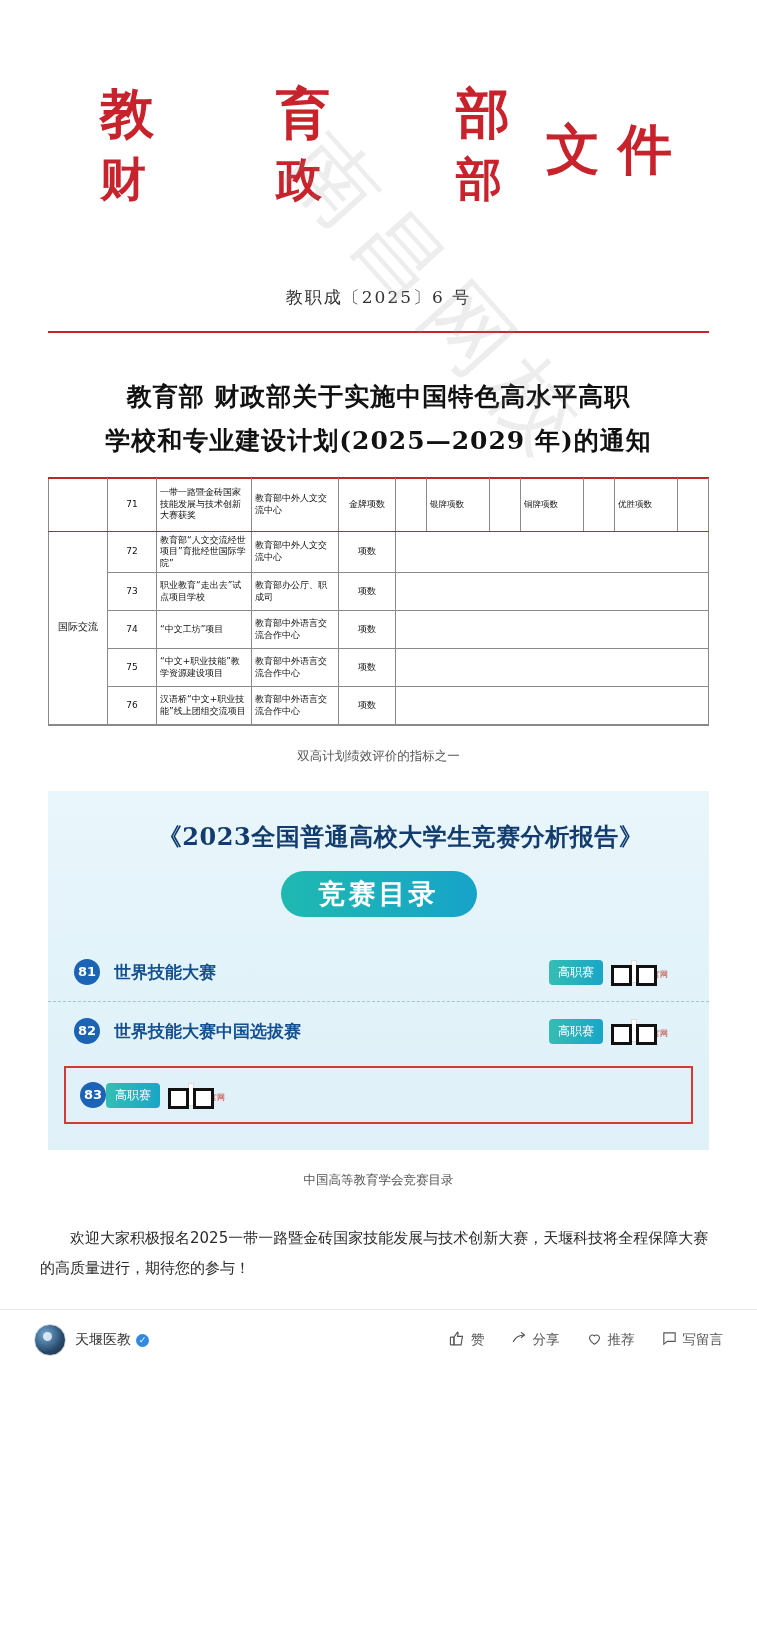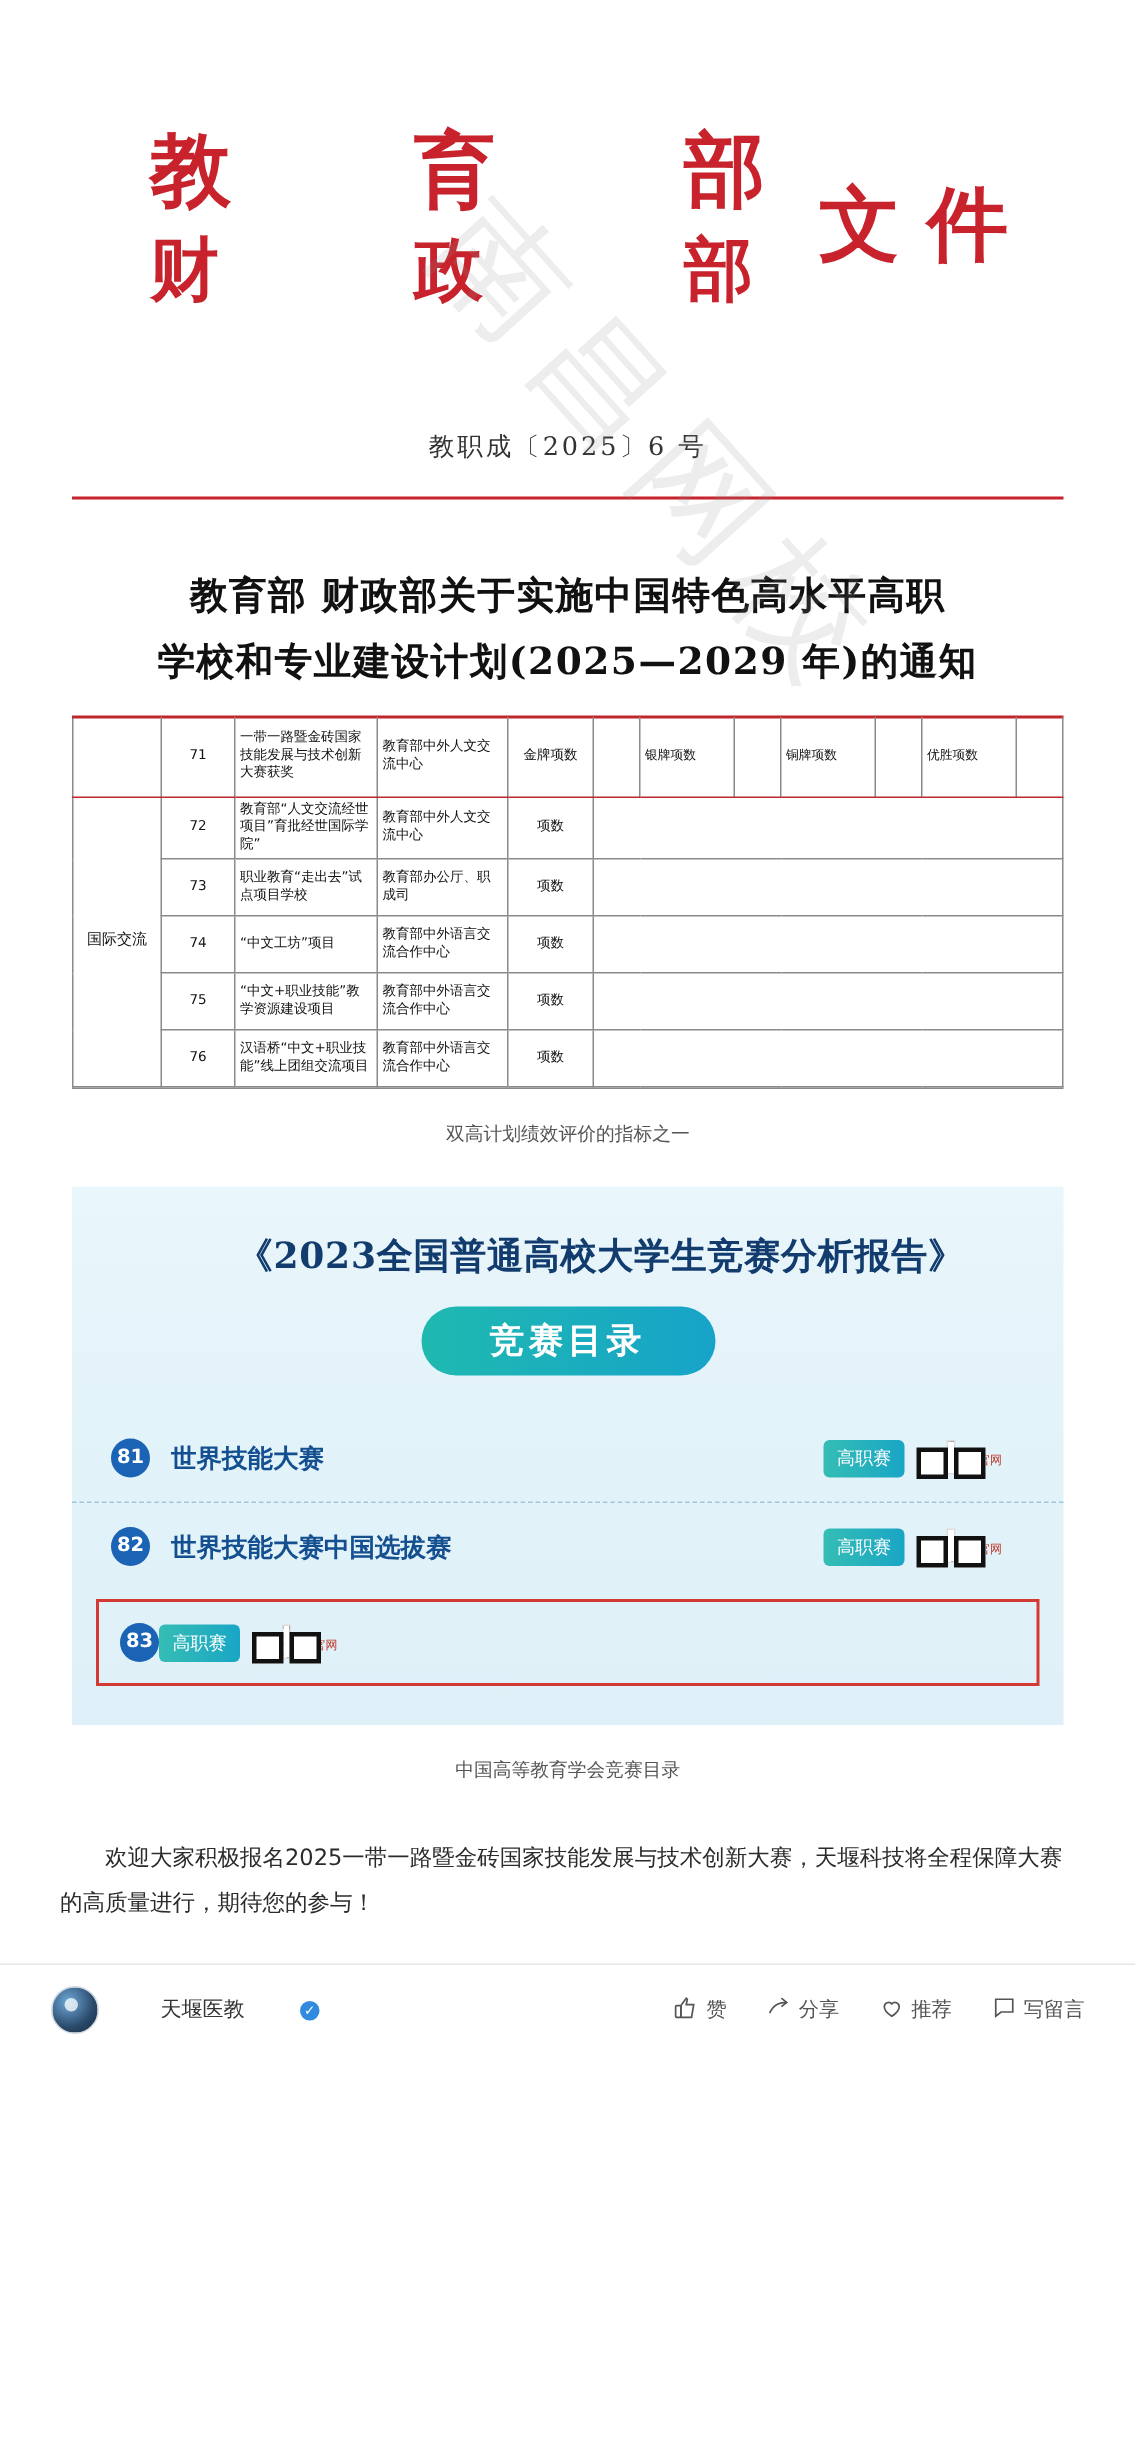--- a/index.html
+++ b/index.html
@@ -148,21 +148,21 @@
   }
   .poster-badge {
     margin: 18px auto 0 auto;
     width: 196px;
     height: 46px;
     border-radius: 23px;
     background: linear-gradient(90deg, #1fb9b0 0%, #17a3c9 100%);
     color: #fff;
     font-family: "DejaVu Serif", "Liberation Serif", serif;
     font-weight: bold;
-    font-size: 23px;
+    font-size: 27px;
     line-height: 46px;
     text-align: center;
     letter-spacing: 3px;
   }
   .entry-list { margin-top: 26px; }
   .entry {
     display: flex;
     align-items: center;
     padding: 16px 26px;
     position: relative;
@@ -246,21 +246,21 @@
 
   
   .footer {
     margin-top: 26px;
     border-top: 1px solid #e6e6e6;
     padding: 14px 34px 18px 34px;
     display: flex;
     align-items: center;
     justify-content: space-between;
   }
-  .author { display: flex; align-items: center; gap: 32px; }
+  .author { display: flex; align-items: center; }
   .avatar {
     width: 30px; height: 30px;
     border-radius: 50%;
     background: radial-gradient(circle at 35% 32%, #6fa9d8 0%, #2a4a6b 60%, #16283c 100%);
     border: 1px solid #cfd8df;
     position: relative;
   }
   .avatar::after {
     content: "";
     position: absolute;

